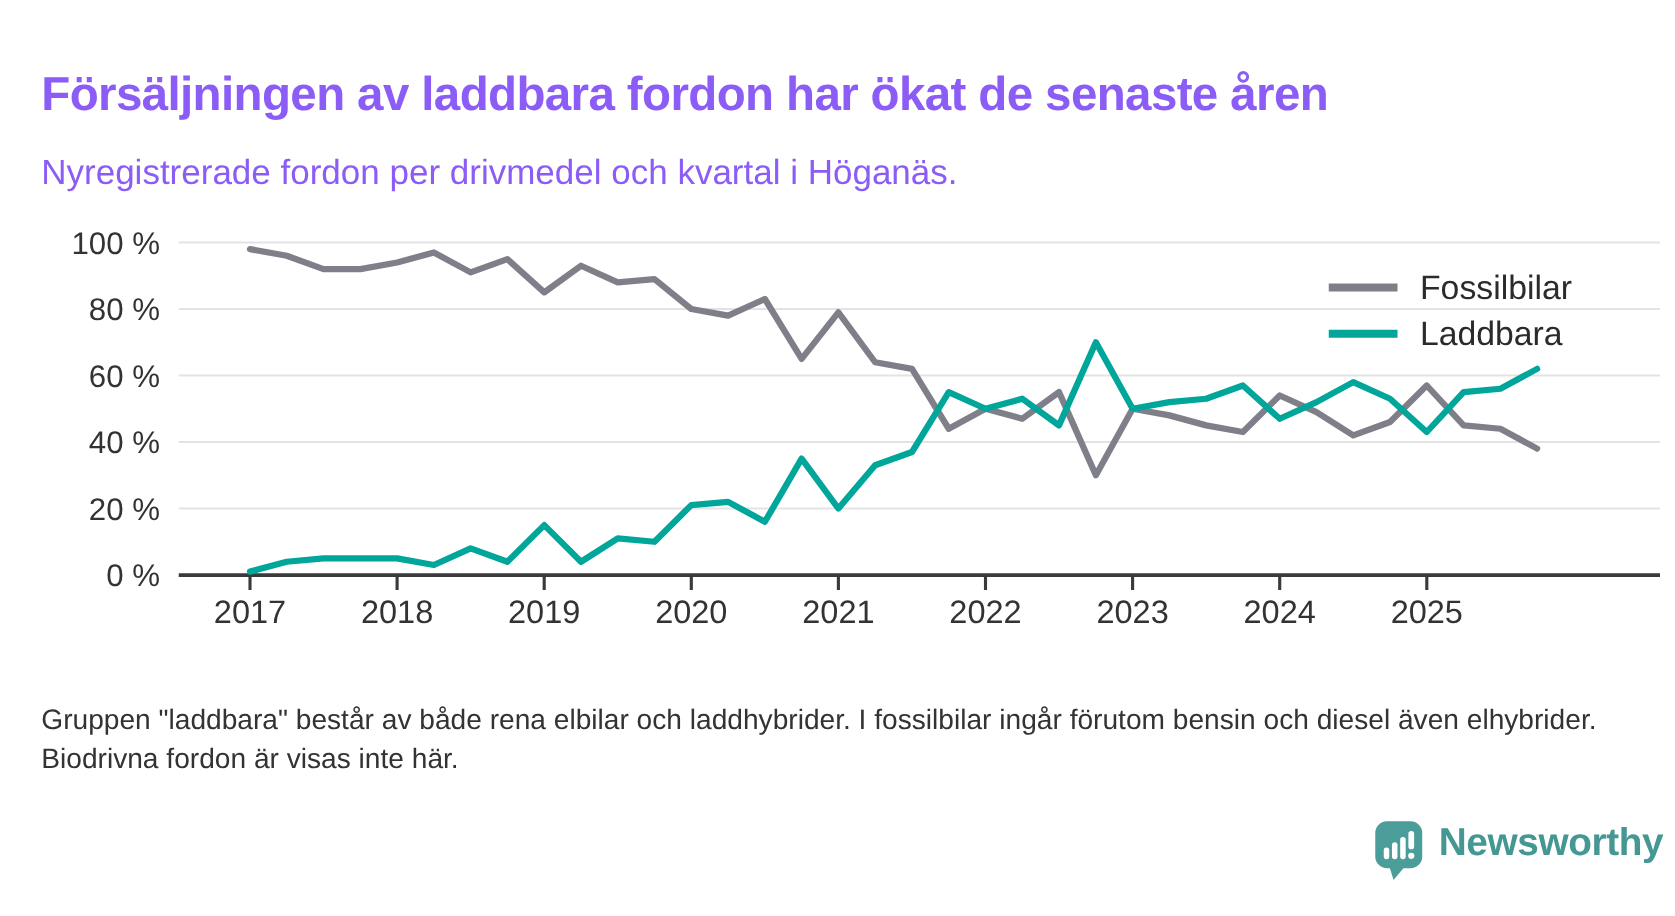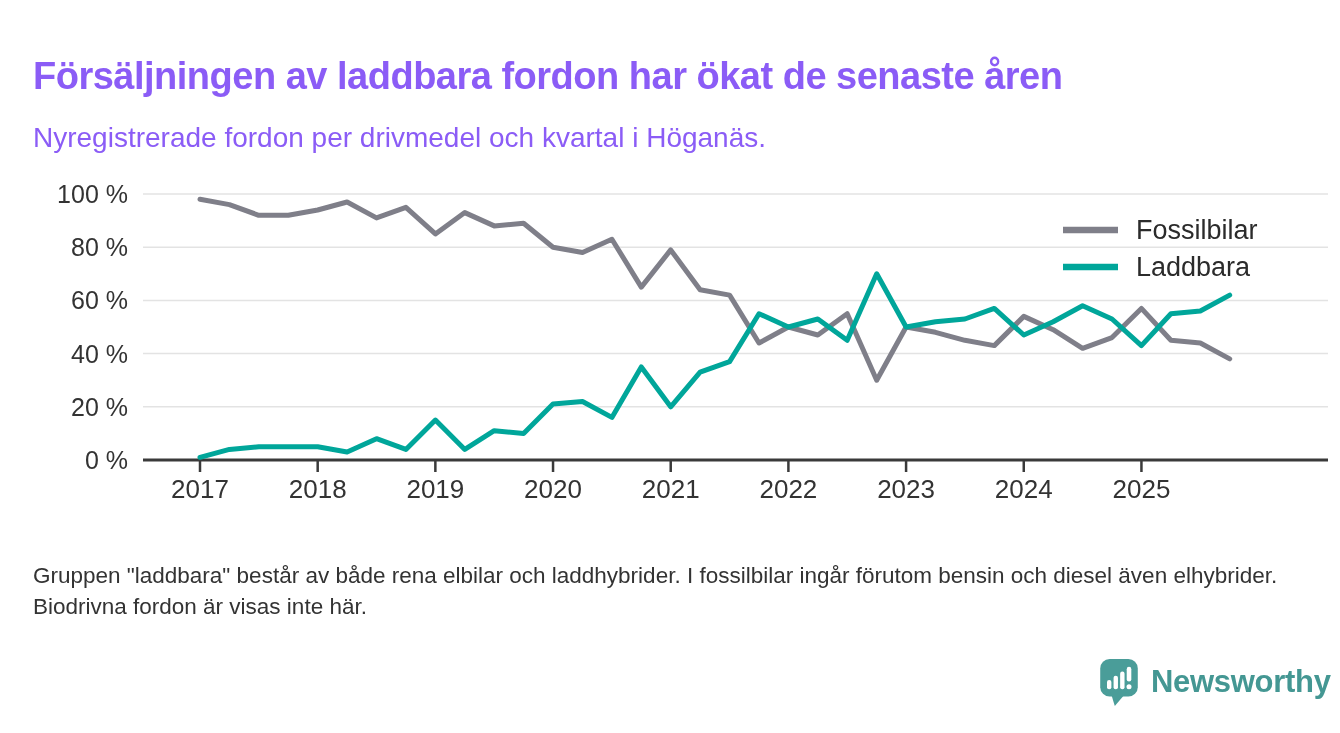--- a/index.html
+++ b/index.html
@@ -15,21 +15,21 @@
     position:absolute;left:33px;top:122px;width:1280px;
     font-size:28px;font-weight:400;color:#8b5cf6;
   }
   .chart-wrap{position:absolute;left:0;top:0;width:1340px;height:545px;}
   .footnote{
     position:absolute;left:33px;top:560px;width:1250px;
     font-size:22.5px;line-height:31px;color:#333333;
   }
   .brand{
     position:absolute;left:1098px;top:656px;height:52px;
-    display:flex;align-items:center;gap:11px;
+    display:flex;gap:11px;
   }
   .brand-text{
     font-size:31px;font-weight:600;color:#449793;letter-spacing:-0.3px;
   }
   svg text{font-family:"Liberation Sans", sans-serif;}
 </style>
 </head>
 <body>
 
 <div class="title">Försäljningen av laddbara fordon har ökat de senaste åren</div>

